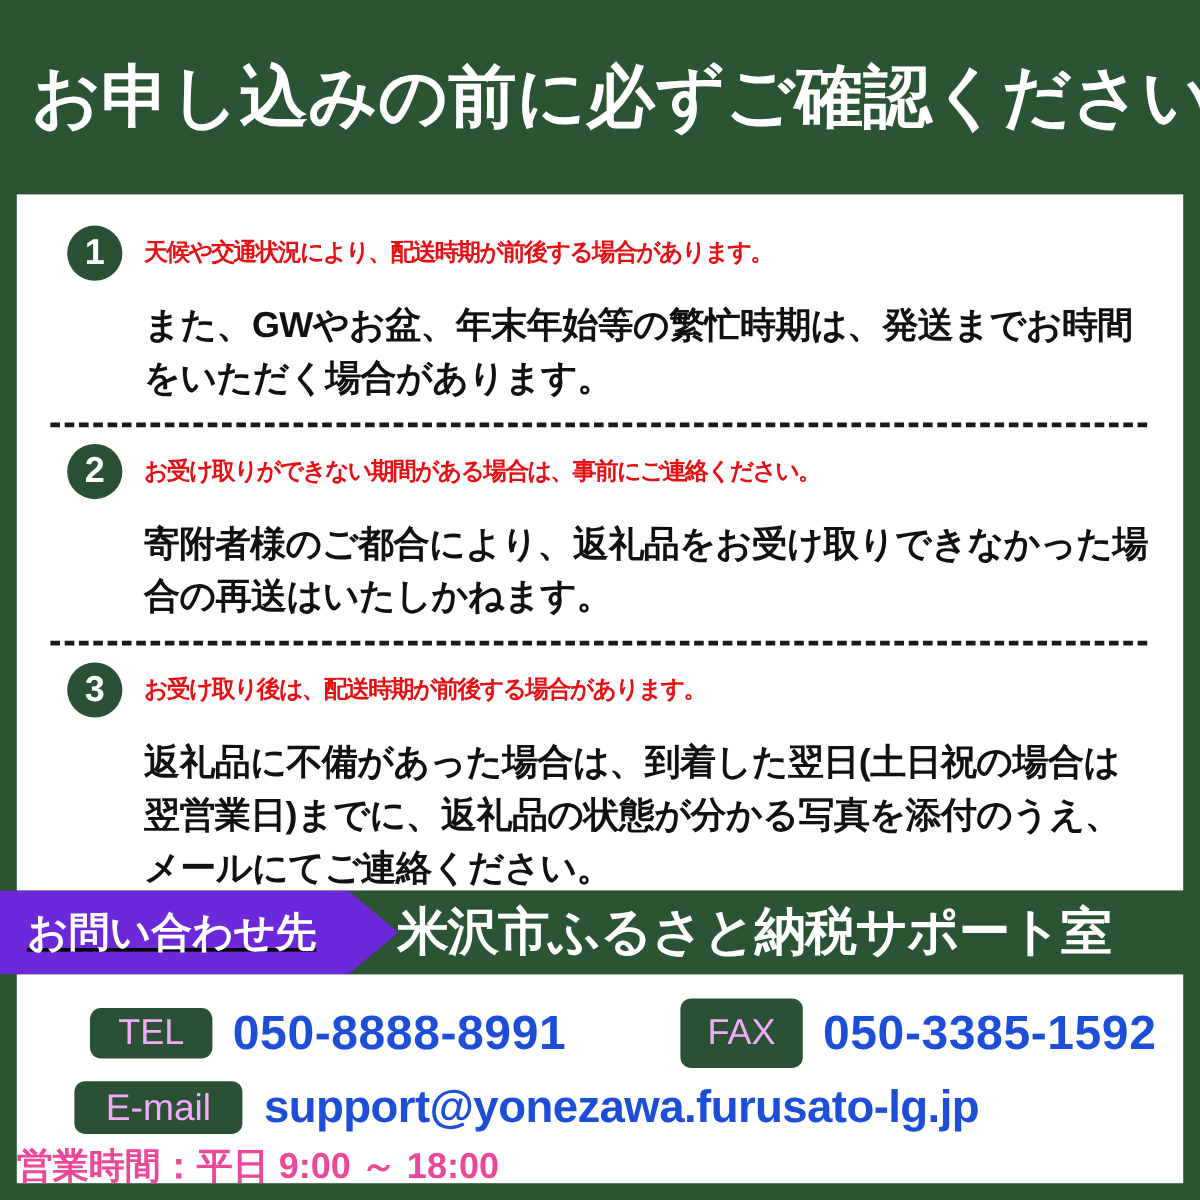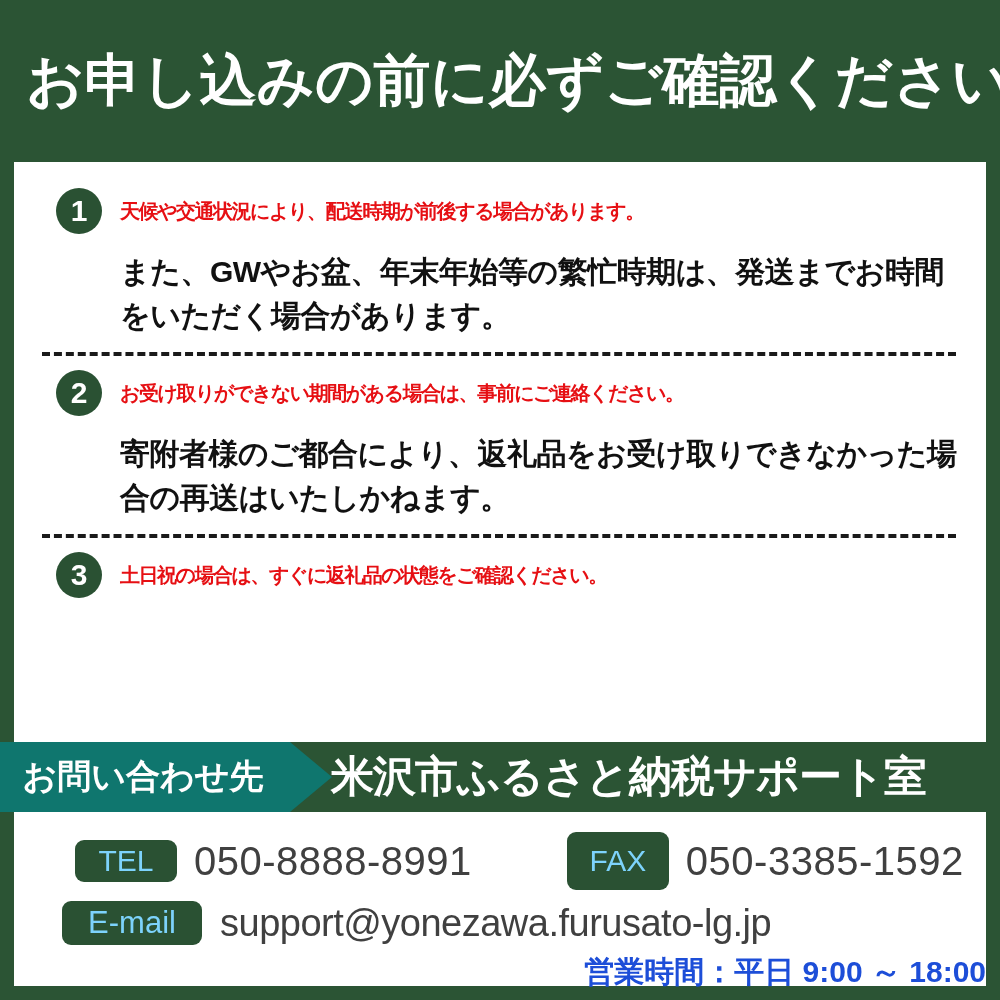--- a/index.html
+++ b/index.html
@@ -43,59 +43,60 @@
     letter-spacing:-0.5px; white-space:nowrap;
   }
   .dashed-sep {
     border:none; border-top:4px dashed #1a1a1a;
     margin:14px 0 14px -14px; height:0;
   }
   
   .contact-bar { position:absolute; top:742px; left:0; width:1000px; height:70px; }
   .contact-label {
     position:absolute; left:0; top:0; width:332px; height:70px;
-    background:#0f766e;
+    background:#6d28d9;
     clip-path:polygon(0 0, 290px 0, 332px 35px, 290px 70px, 0 70px);
     display:flex; align-items:center; justify-content:center;
     padding-right:46px;
+    text-decoration:underline;
   }
   .contact-label span {
     color:#ffffff; font-size:34px; font-weight:bold; white-space:nowrap;
   }
   .contact-org {
     position:absolute; left:332px; top:0; width:653px; height:70px;
     display:flex; align-items:center; justify-content:center; padding-right:60px;
   }
   .contact-org span {
     color:#ffffff; font-size:43px; font-weight:bold; white-space:nowrap;
     letter-spacing:-1px;
   }
   
   .footer-panel {
     position:absolute; top:812px; left:14px; width:972px; height:174px;
     background:#ffffff; padding-top:20px;
   }
   .contact-row { display:flex; align-items:center; }
   .pill {
-    background:#2a5133; color:#7dd3fc; border-radius:9px;
+    background:#2a5133; color:#f0abfc; border-radius:9px;
     display:flex; align-items:center; justify-content:center;
     font-size:30px; font-weight:400; flex:none;
   }
   .pill.tel   { margin-left:61px; width:102px; height:42px; }
   .pill.fax   { margin-left:95px; width:102px; height:58px; }
   .pill.email { margin-left:48px; width:140px; height:44px; font-size:31px; }
   .contact-value {
-    color:#404040; font-weight:normal; white-space:nowrap;
+    color:#1d4ed8; font-weight:bold; white-space:nowrap;
   }
   .val-tel, .val-fax { font-size:40px; margin-left:17px; letter-spacing:0.5px; }
   .row-email { margin-top:11px; }
   .val-email { font-size:38px; margin-left:18px; letter-spacing:-0.5px; }
   .hours-row {
-    margin-top:7px; text-align:right;
-    color:#1d4ed8; font-size:30px; font-weight:600;
+    margin-top:7px; text-align:left;
+    color:#ec4899; font-size:30px; font-weight:600;
   }
 </style>
 </head>
 <body>
 
 <div class="page">
 
   <div class="title-band">
     <h1>お申し込みの前に必ずご確認ください</h1>
   </div>
@@ -124,21 +125,26 @@
           <div>合の再送はいたしかねます。</div>
         </div>
       </div>
     </div>
 
     <hr class="dashed-sep">
 
     <div class="notice">
       <div class="num-badge">3</div>
       <div class="notice-content">
-        <div class="notice-heading">土日祝の場合は、すぐに返礼品の状態をご確認ください。</div>
+        <div class="notice-heading">お受け取り後は、配送時期が前後する場合があります。</div>
+        <div class="notice-body">
+          <div>返礼品に不備があった場合は、到着した翌日(土日祝の場合は</div>
+          <div>翌営業日)までに、返礼品の状態が分かる写真を添付のうえ、</div>
+          <div>メールにてご連絡ください。</div>
+        </div>
       </div>
     </div>
 
   </div>
 
   <div class="contact-bar">
     <div class="contact-label">
       <span>お問い合わせ先</span>
     </div>
     <div class="contact-org">

